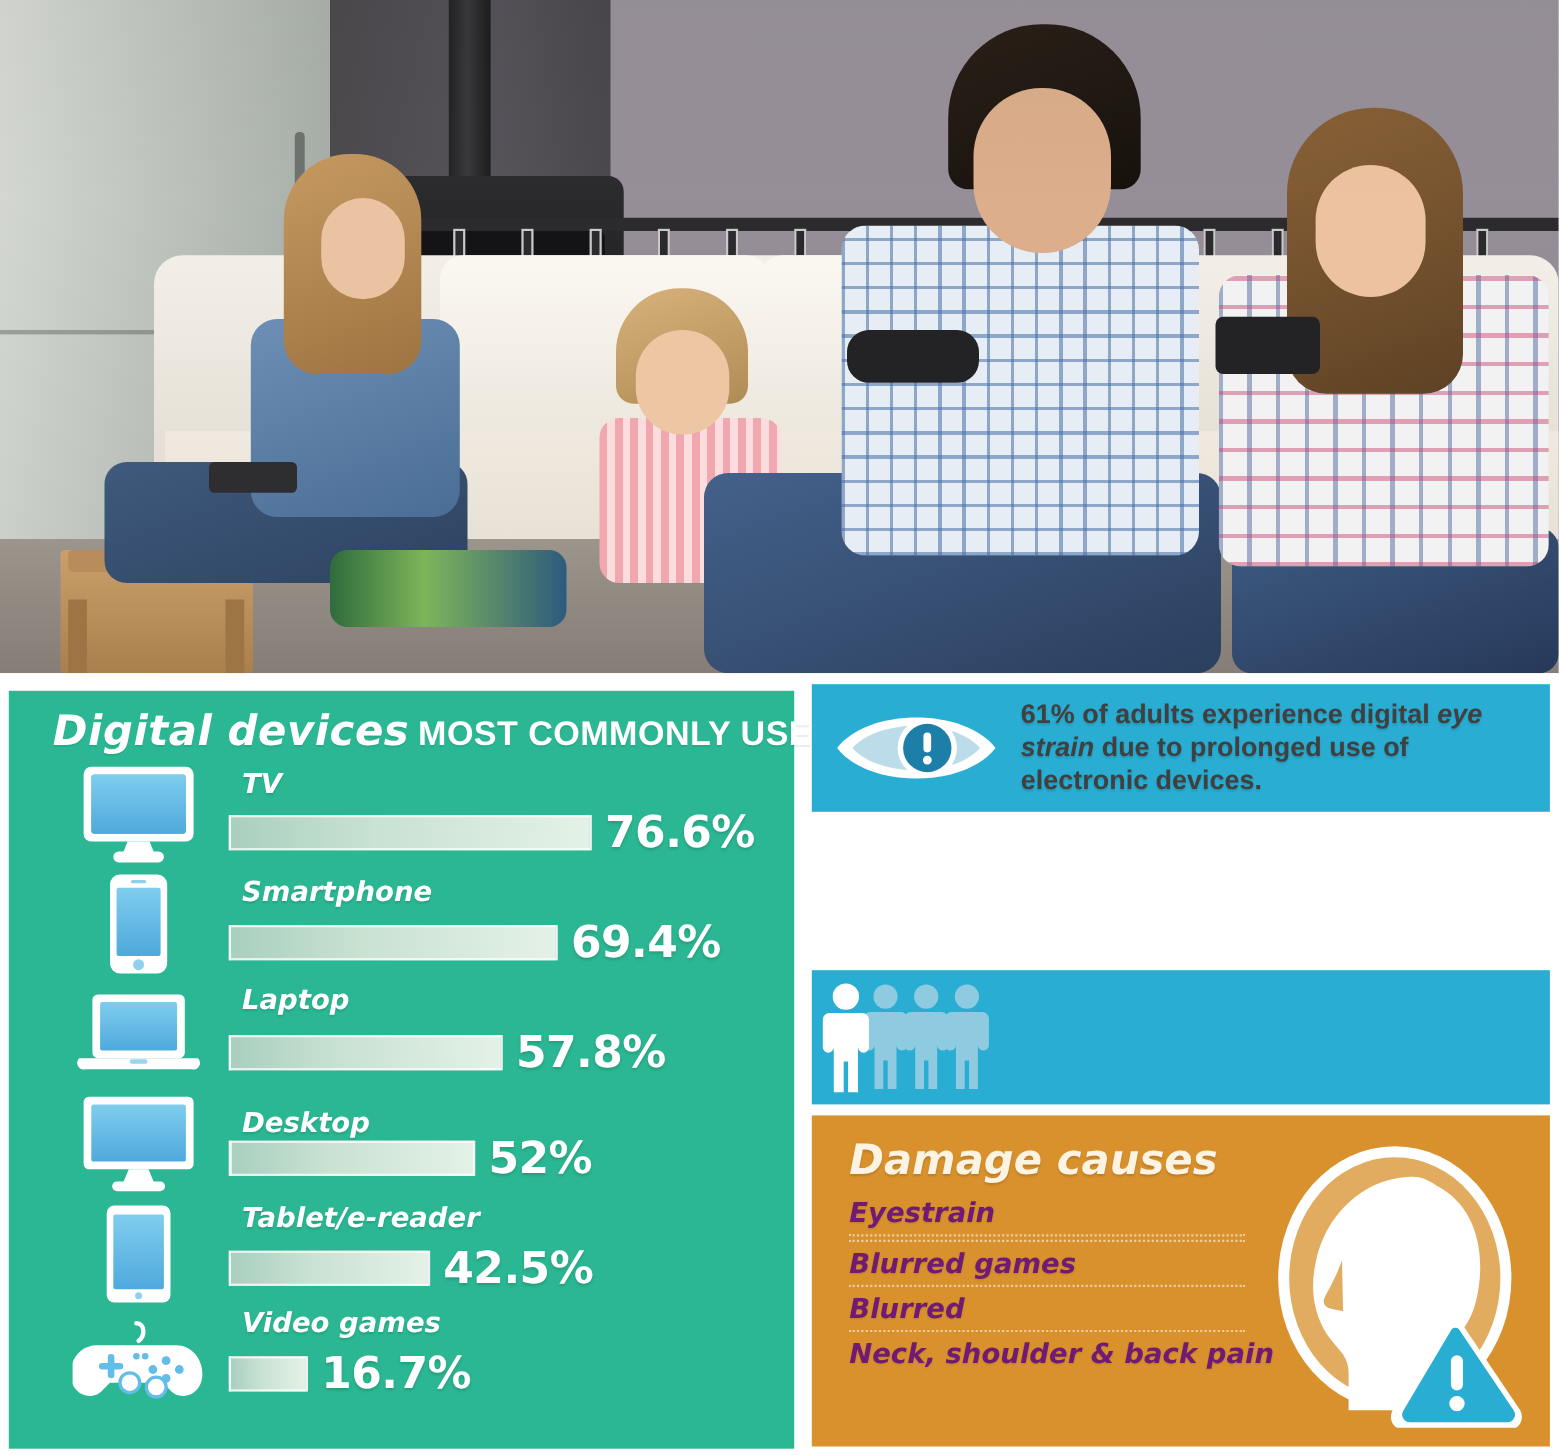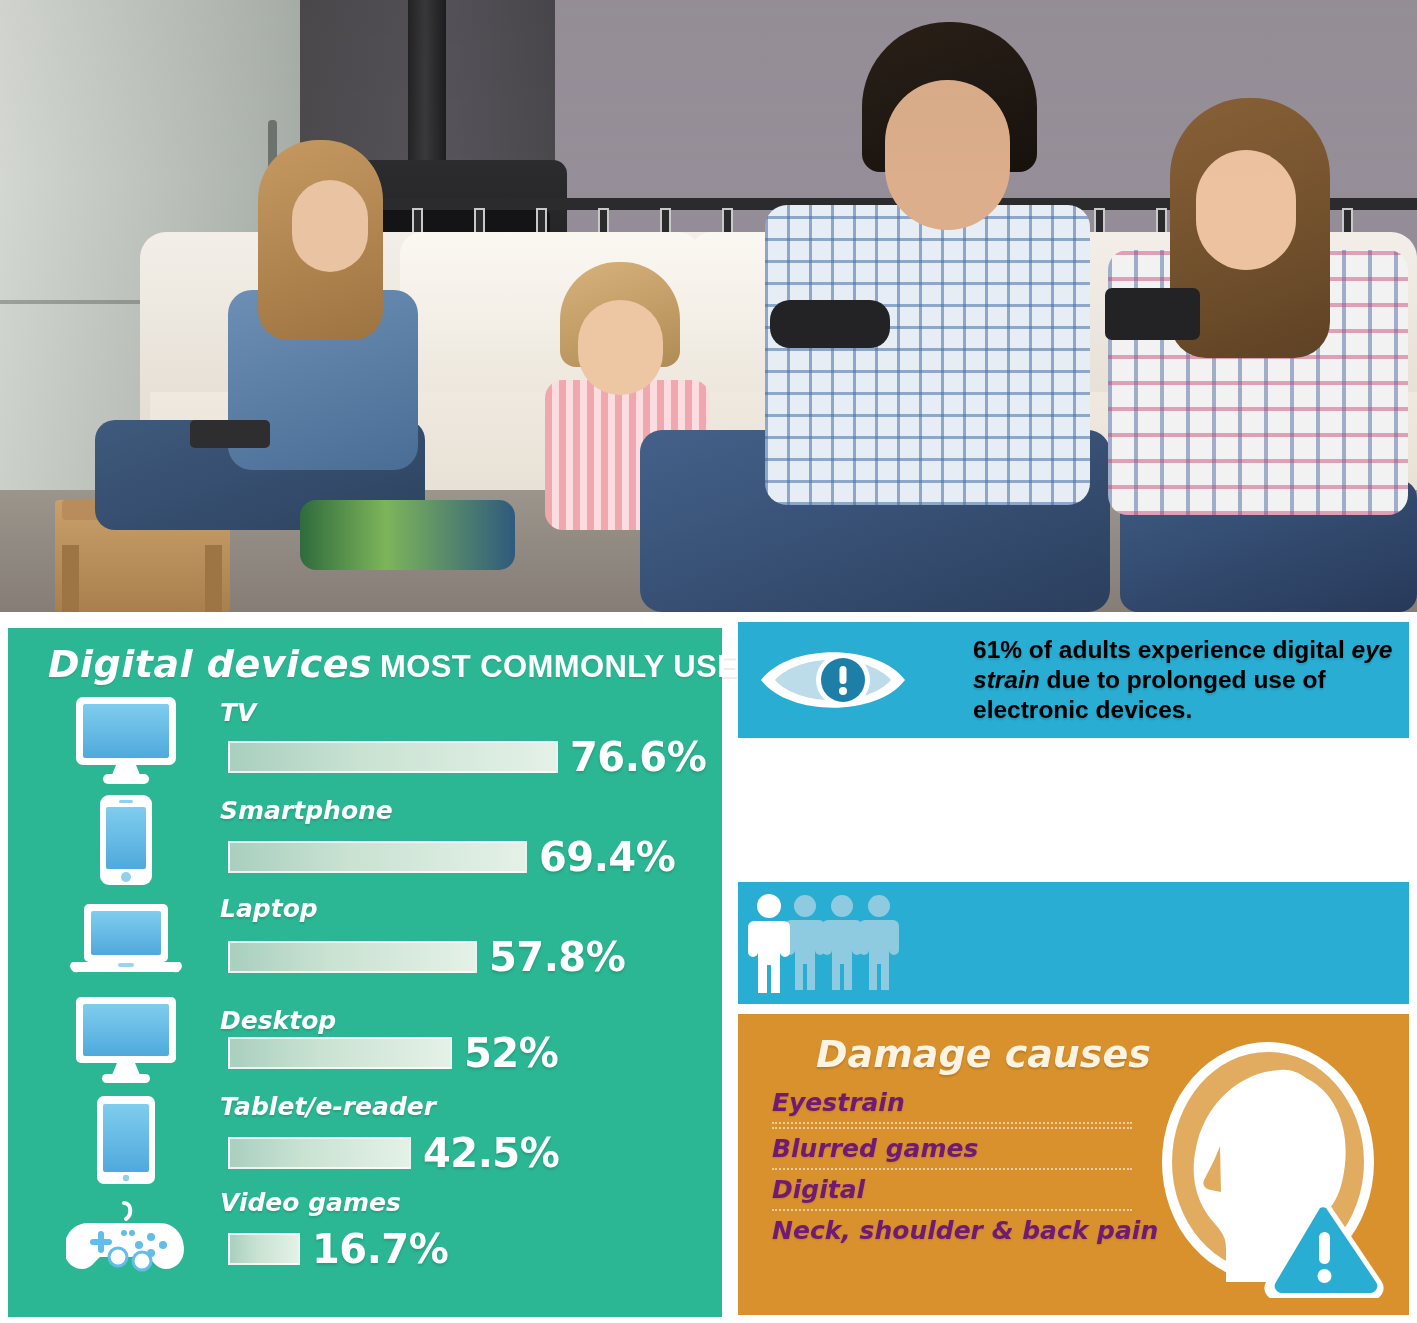--- a/index.html
+++ b/index.html
@@ -120,21 +120,21 @@
     font-family:"Liberation Sans", sans-serif;
   }
 
   .rows{position:absolute;left:0;top:62px;width:714px;}
   .row{position:relative;height:100px;}
   .row .icon-wrap{position:absolute;left:58px;top:0;width:120px;height:100px;
     display:flex;align-items:center;justify-content:center;}
   .row .label{position:absolute;left:212px;color:#fff;font-size:25px;font-style:italic;
     font-weight:bold;font-family:"DejaVu Sans",sans-serif;white-space:nowrap;
     text-shadow:0 2px 2px rgba(0,0,0,.12);}
-  .row .barline{position:absolute;left:220px;display:flex;align-items:center;}
+  .row .barline{position:absolute;left:200px;display:flex;align-items:center;}
   .bar{
     height:32px;
     background:linear-gradient(90deg,#a9cfbf 0%,#c9e2d2 40%,#e4f1e7 100%);
     border:2px solid rgba(255,255,255,.75);
     box-sizing:border-box;
   }
   .pct{
     color:#ffffff;font-size:40px;font-weight:bold;margin-left:12px;
     font-family:"DejaVu Sans",sans-serif;letter-spacing:-0.5px;
     text-shadow:0 2px 3px rgba(0,0,0,.16);white-space:nowrap;
@@ -143,34 +143,34 @@
   
   .ic{display:block;}
 
   
   .right{position:absolute;left:738px;top:0;width:671px;height:711px;}
   .fact{
     position:absolute;left:0;width:671px;background:#29ADD3;
     display:flex;align-items:center;
   }
   .fact .fic{width:190px;height:100%;display:flex;align-items:center;justify-content:center;flex:0 0 190px;}
-  .fact .ftxt{color:#000000;font-size:24.5px;line-height:1.22;font-weight:bold;
-    font-family:"Liberation Sans",sans-serif;text-shadow:0 2px 2px rgba(0,0,0,.14);padding-right:14px;margin-left:45px;}
+  .fact .ftxt{color:#404040;font-size:24.5px;line-height:1.22;font-weight:bold;
+    font-family:"Liberation Sans",sans-serif;text-shadow:0 2px 2px rgba(0,0,0,.14);padding-right:14px;}
   .fact .ftxt i{font-style:italic;}
 
   .fact1{top:10px;height:116px;}
   .fact2{top:136px;height:124px;}
   .fact3{top:270px;height:122px;}
 
   .damage{
     position:absolute;left:0;top:402px;width:671px;height:301px;background:#D8912C;
   }
   .damage-title{position:absolute;left:34px;top:18px;color:#FCF3E2;font-size:38px;
     font-weight:bold;font-style:italic;font-family:"DejaVu Sans",sans-serif;
-    text-shadow:0 2px 2px rgba(0,0,0,.15);white-space:nowrap;margin-left:44px;}
+    text-shadow:0 2px 2px rgba(0,0,0,.15);white-space:nowrap;}
   .dlist{position:absolute;left:34px;top:72px;width:380px;}
   .ditem{color:#701a75;font-size:25px;font-style:italic;font-weight:bold;
     font-family:"DejaVu Sans",sans-serif;padding:2px 0 3px 0;
     text-shadow:0 1px 2px rgba(0,0,0,.12);white-space:nowrap;}
   .dsep{height:0;border-bottom:2px dotted rgba(255,255,255,.55);margin:2px 0 3px 0;width:360px;}
 
   .head-badge{position:absolute;right:18px;top:22px;width:235px;height:262px;}
 </style>
 </head>
 <body>
@@ -438,21 +438,21 @@
 
       <div class="damage">
         <div class="damage-title">Damage causes</div>
 
         <div class="dlist">
           <div class="ditem">Eyestrain</div>
           <div class="dsep"></div>
           <div class="dsep"></div>
           <div class="ditem">Blurred games</div>
           <div class="dsep"></div>
-          <div class="ditem">Digital</div>
+          <div class="ditem">Blurred</div>
           <div class="dsep"></div>
           <div class="ditem">Neck, shoulder &amp; back pain</div>
         </div>
 
         <div class="head-badge">
           <svg width="235" height="262" viewBox="0 0 235 262" aria-hidden="true">
             <ellipse cx="112" cy="126" rx="106" ry="120" fill="#ffffff"></ellipse>
             <ellipse cx="112" cy="126" rx="96" ry="110" fill="#E2AC60"></ellipse>
             <path d="M150 42 c36 18 46 62 36 104 c-6 26 -22 38 -34 44 c-8 4 -10 10 -10 18 v38 h-72 v-34 c0 -14 -8 -20 -16 -30 c-14 -18 -20 -42 -14 -70 c8 -42 42 -76 84 -78 c10 -1 18 2 26 8 z" fill="#ffffff"></path>
             <path d="M64 110 c-6 16 -12 26 -16 34 c-2 5 1 9 7 10 l10 2" fill="#E2AC60"></path>

